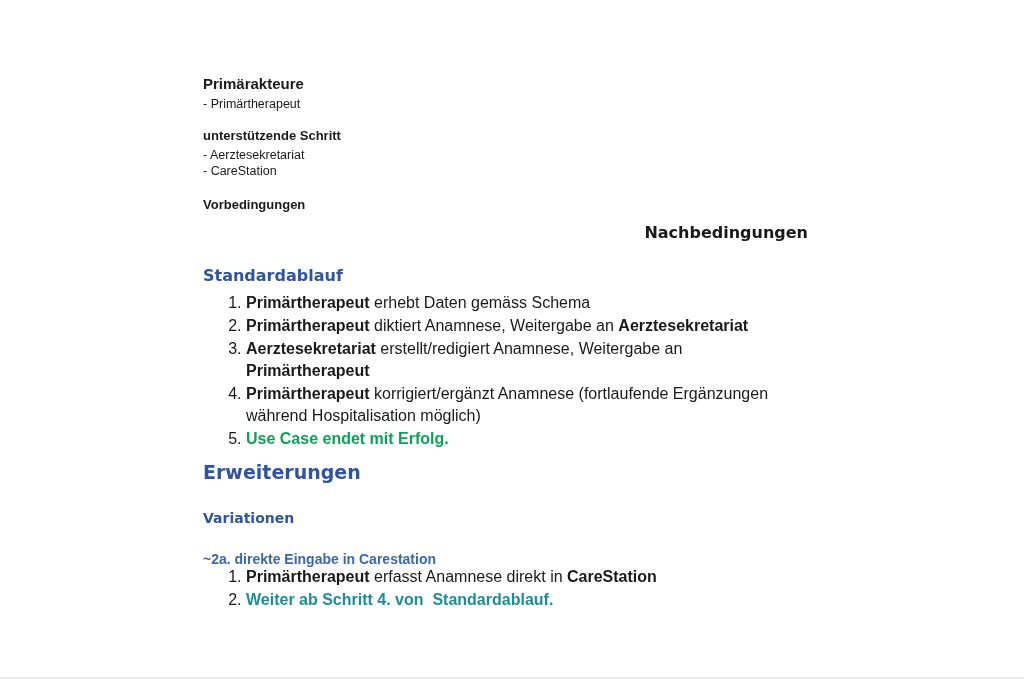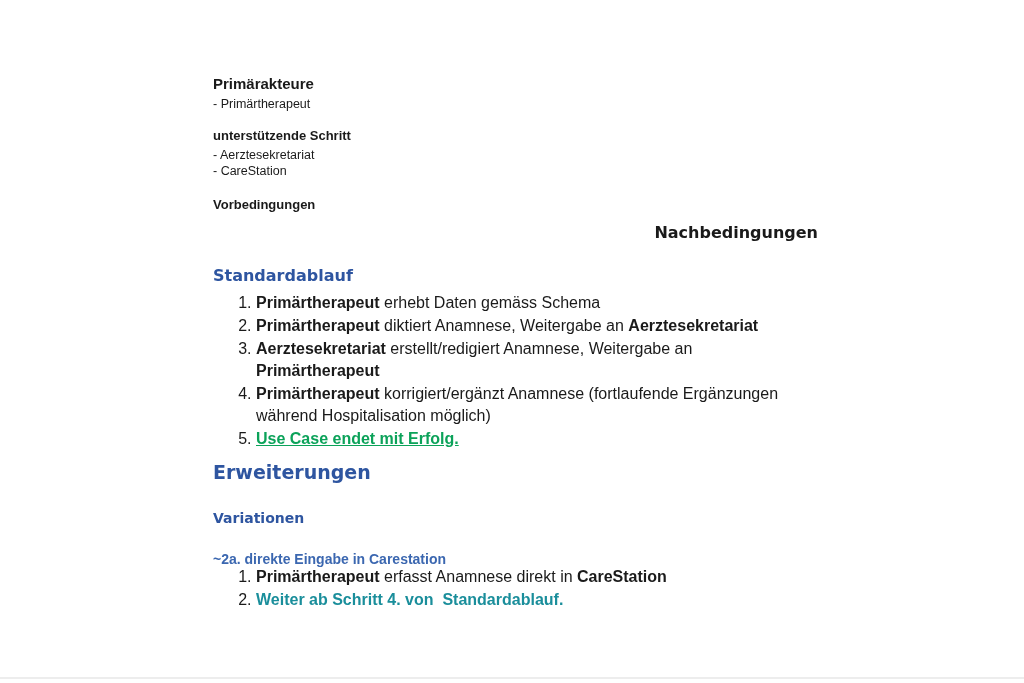--- a/index.html
+++ b/index.html
@@ -6,21 +6,21 @@
   .page{
     position:relative;
     width:1024px;height:683px;
     background:#ffffff;
     overflow:hidden;
     font-family:"Liberation Sans", sans-serif;
     color:#1a1a1a;
   }
   .doc{
     position:absolute;
-    left:213px;top:0;
+    left:203px;top:0;
     width:605px;
   }
   
   .h-primary{
     font-size:15px;line-height:19px;font-weight:bold;
     margin:74px 0 0 0;
   }
   .body-sm{
     font-size:12.5px;line-height:16px;font-weight:normal;
     margin:0;
@@ -57,21 +57,21 @@
   ol.steps{
     margin:4px 0 0 0;
     padding:0 0 0 43px;
     font-size:16px;line-height:22px;
     color:#1a1a1a;
   }
   ol.steps.var-steps{margin-top:-2px;}
   ol.steps li{margin:0 0 1px 0;}
   ol.steps li::marker{color:#1a1a1a;font-weight:normal;}
   .b{font-weight:bold;}
-  .green{color:var(--success_green,#0ba259);text-decoration:underline;}
+  .green{color:var(--success_green,#0ba259);}
   .teal{color:var(--reference_teal,#1a8e9b);}
   .pre{white-space:pre-wrap;}
   
   .bottom-line{
     position:absolute;left:0;right:0;top:677px;height:2px;
     background:#ededed;
   }
 </style>
 </head>
 <body>

